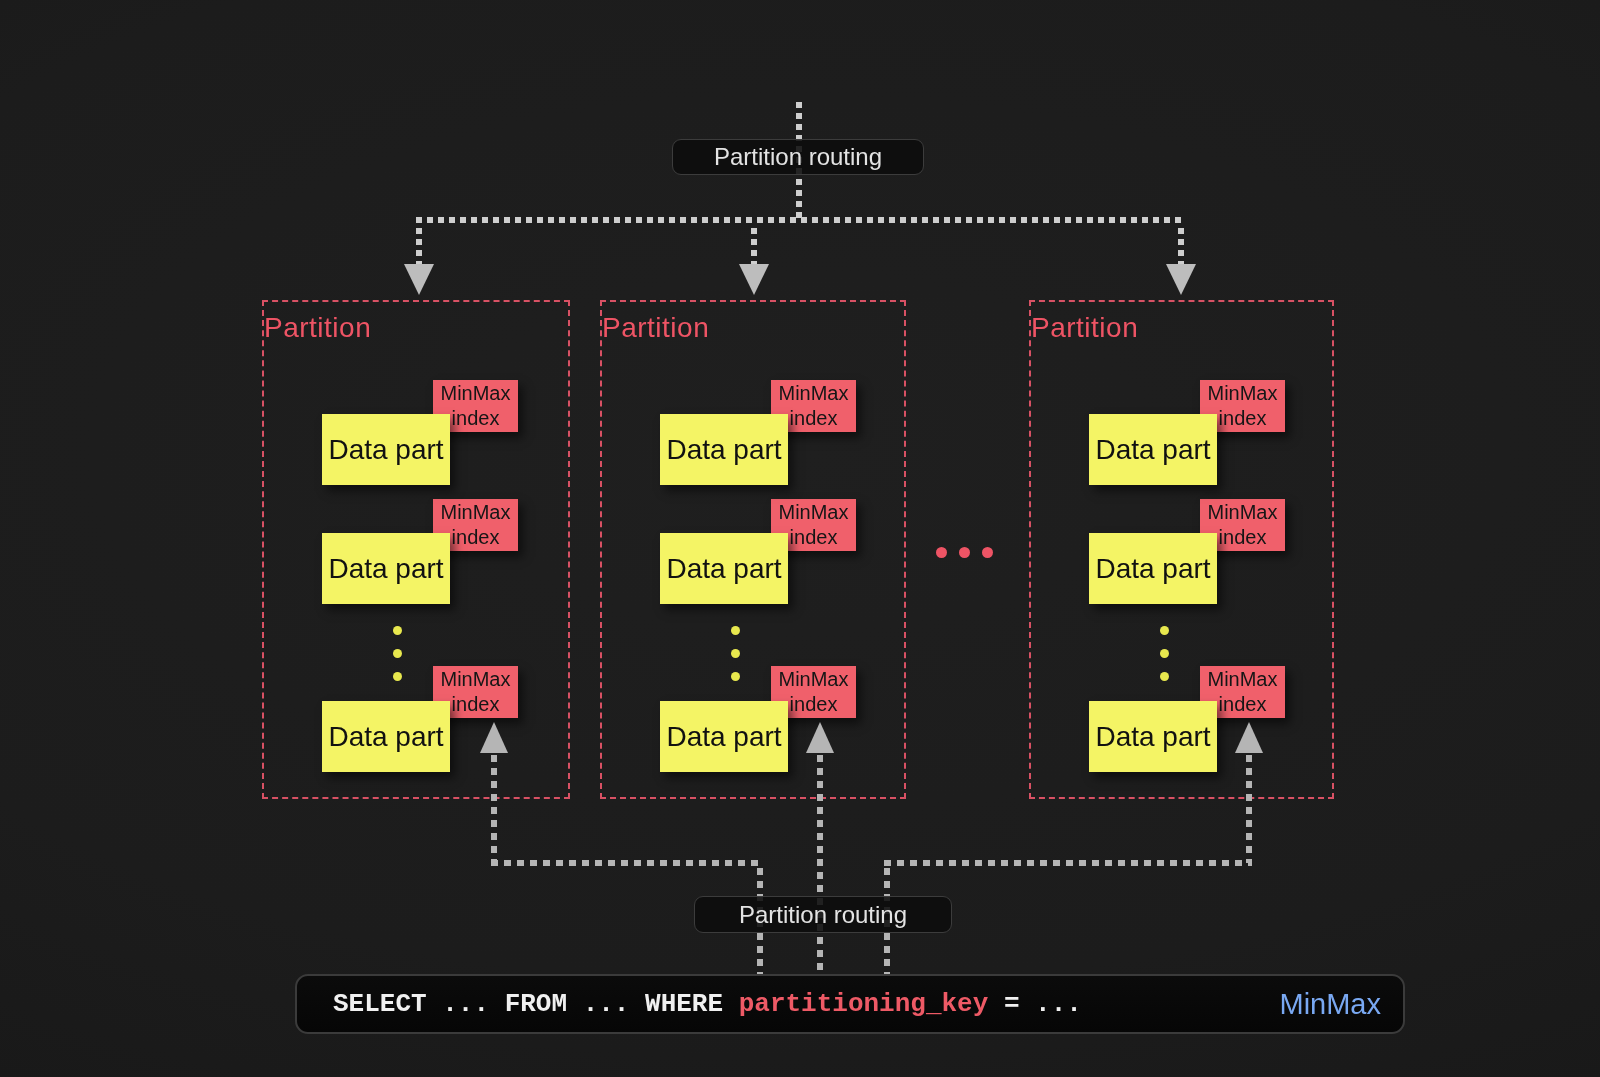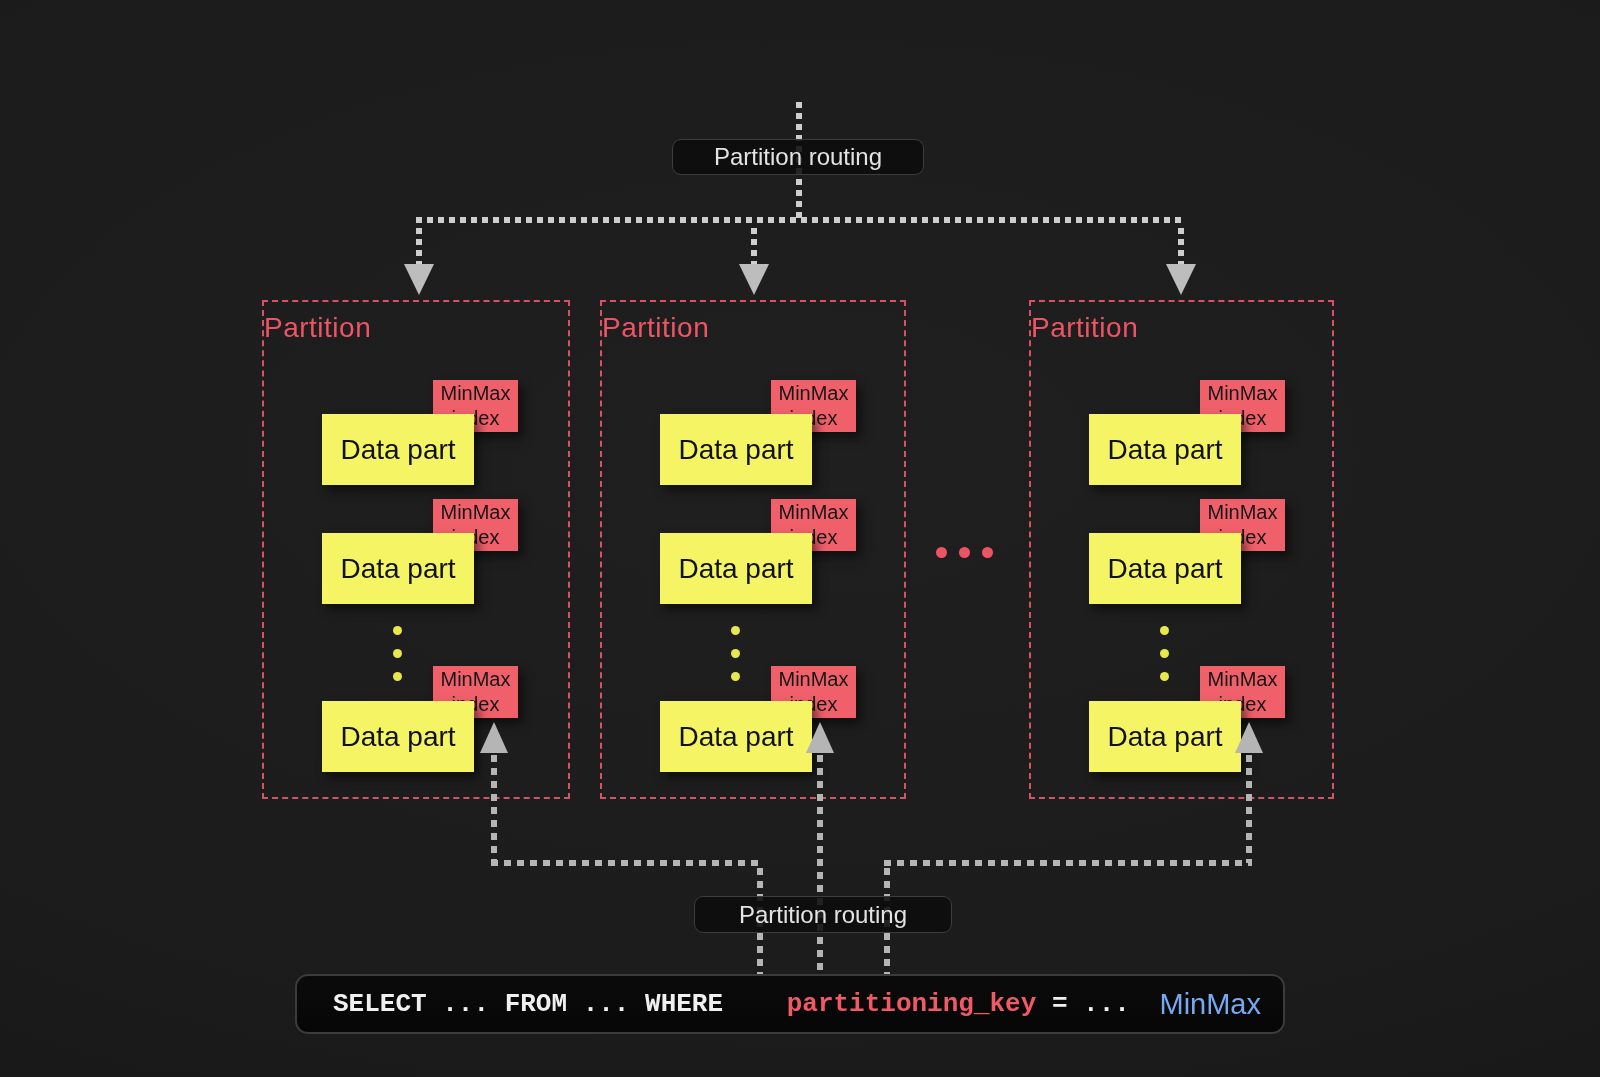--- a/index.html
+++ b/index.html
@@ -26,41 +26,41 @@
   .arrow-down{position:absolute;width:0;height:0;border-left:15px solid transparent;border-right:15px solid transparent;border-top:31px solid #bdbdbd;z-index:3;}
   .arrow-up{position:absolute;width:0;height:0;border-left:14px solid transparent;border-right:14px solid transparent;border-bottom:31px solid #b5b5b5;z-index:3;}
   
   .row-cells{position:absolute;display:flex;gap:2px;background:#484848;border:1px solid #565656;}
   .row-cells .cell{flex:1;background:#7c7c7c;}
   .box-right-label{position:absolute;right:22px;top:0;height:100%;display:flex;align-items:center;color:#79a8f2;font-size:29px;}
   
   .partition{position:absolute;border:2px dashed #d85164;box-sizing:border-box;z-index:1;}
   .partition-title{position:absolute;top:10px;left:0;width:100%;color:#ee5465;font-size:28px;letter-spacing:.5px;}
   .data-part{
-    position:absolute;left:58px;width:152px;height:71px;background:#f4f465;
+    position:absolute;left:58px;width:128px;height:71px;background:#f4f465;
     color:#111;font-size:28px;display:flex;align-items:center;justify-content:center;
     box-shadow:5px 6px 9px rgba(0,0,0,.5);z-index:3;
   }
   .minmax{
     position:absolute;left:169px;width:85px;height:52px;background:#f0606b;
     color:#161616;font-size:20px;line-height:25px;text-align:center;
     display:flex;align-items:center;justify-content:center;
     box-shadow:5px 6px 9px rgba(0,0,0,.5);z-index:2;
   }
   .vdots{position:absolute;left:129px;display:flex;flex-direction:column;gap:14px;}
   .vdots .d{width:9px;height:9px;border-radius:50%;background:#e8e84e;}
   .hdots{position:absolute;display:flex;gap:12px;z-index:1;}
   .hdots .d{width:11px;height:11px;border-radius:50%;background:#ee5465;}
   
   .query-code{
     position:absolute;left:36px;top:0;height:100%;display:flex;align-items:center;
     font-family:"Liberation Mono","DejaVu Sans Mono",monospace;font-size:26px;font-weight:600;
     color:#f0f0f0;white-space:pre;
   }
-  .query-code .key{color:#ee5a66;margin-left:48px;}
+  .query-code .key{color:#ee5a66;}
 </style>
 </head>
 <body>
 
 <div id="canvas">
 
 
   <div class="dot-v" style="left:796px;top:102px;height:120px;"></div>
 
   <div class="small-label" style="left:672px;top:139px;width:252px;height:36px;line-height:34px;">Partition routing</div>
@@ -132,18 +132,18 @@
   <div class="arrow-up" style="left:806px;top:722px;"></div>
   <div class="dot-v gray" style="left:817px;top:755px;height:219px;"></div>
 
   <div class="arrow-up" style="left:1235px;top:722px;"></div>
   <div class="dot-v gray" style="left:1246px;top:755px;height:108px;"></div>
   <div class="dot-h gray" style="left:884px;top:860px;width:368px;"></div>
   <div class="dot-v gray" style="left:884px;top:868px;height:106px;"></div>
 
   <div class="small-label" style="left:694px;top:896px;width:258px;height:37px;line-height:35px;">Partition routing</div>
 
-  <div class="dark-box" style="left:295px;top:974px;width:990px;height:60px;">
+  <div class="dark-box" style="left:295px;top:974px;width:1110px;height:60px;">
     <div class="query-code"><span>SELECT ... FROM ... WHERE </span><span class="key">partitioning_key</span><span> = ...</span></div>
     <div class="box-right-label">MinMax</div>
   </div>
 
 </div>
 
 </body></html>

